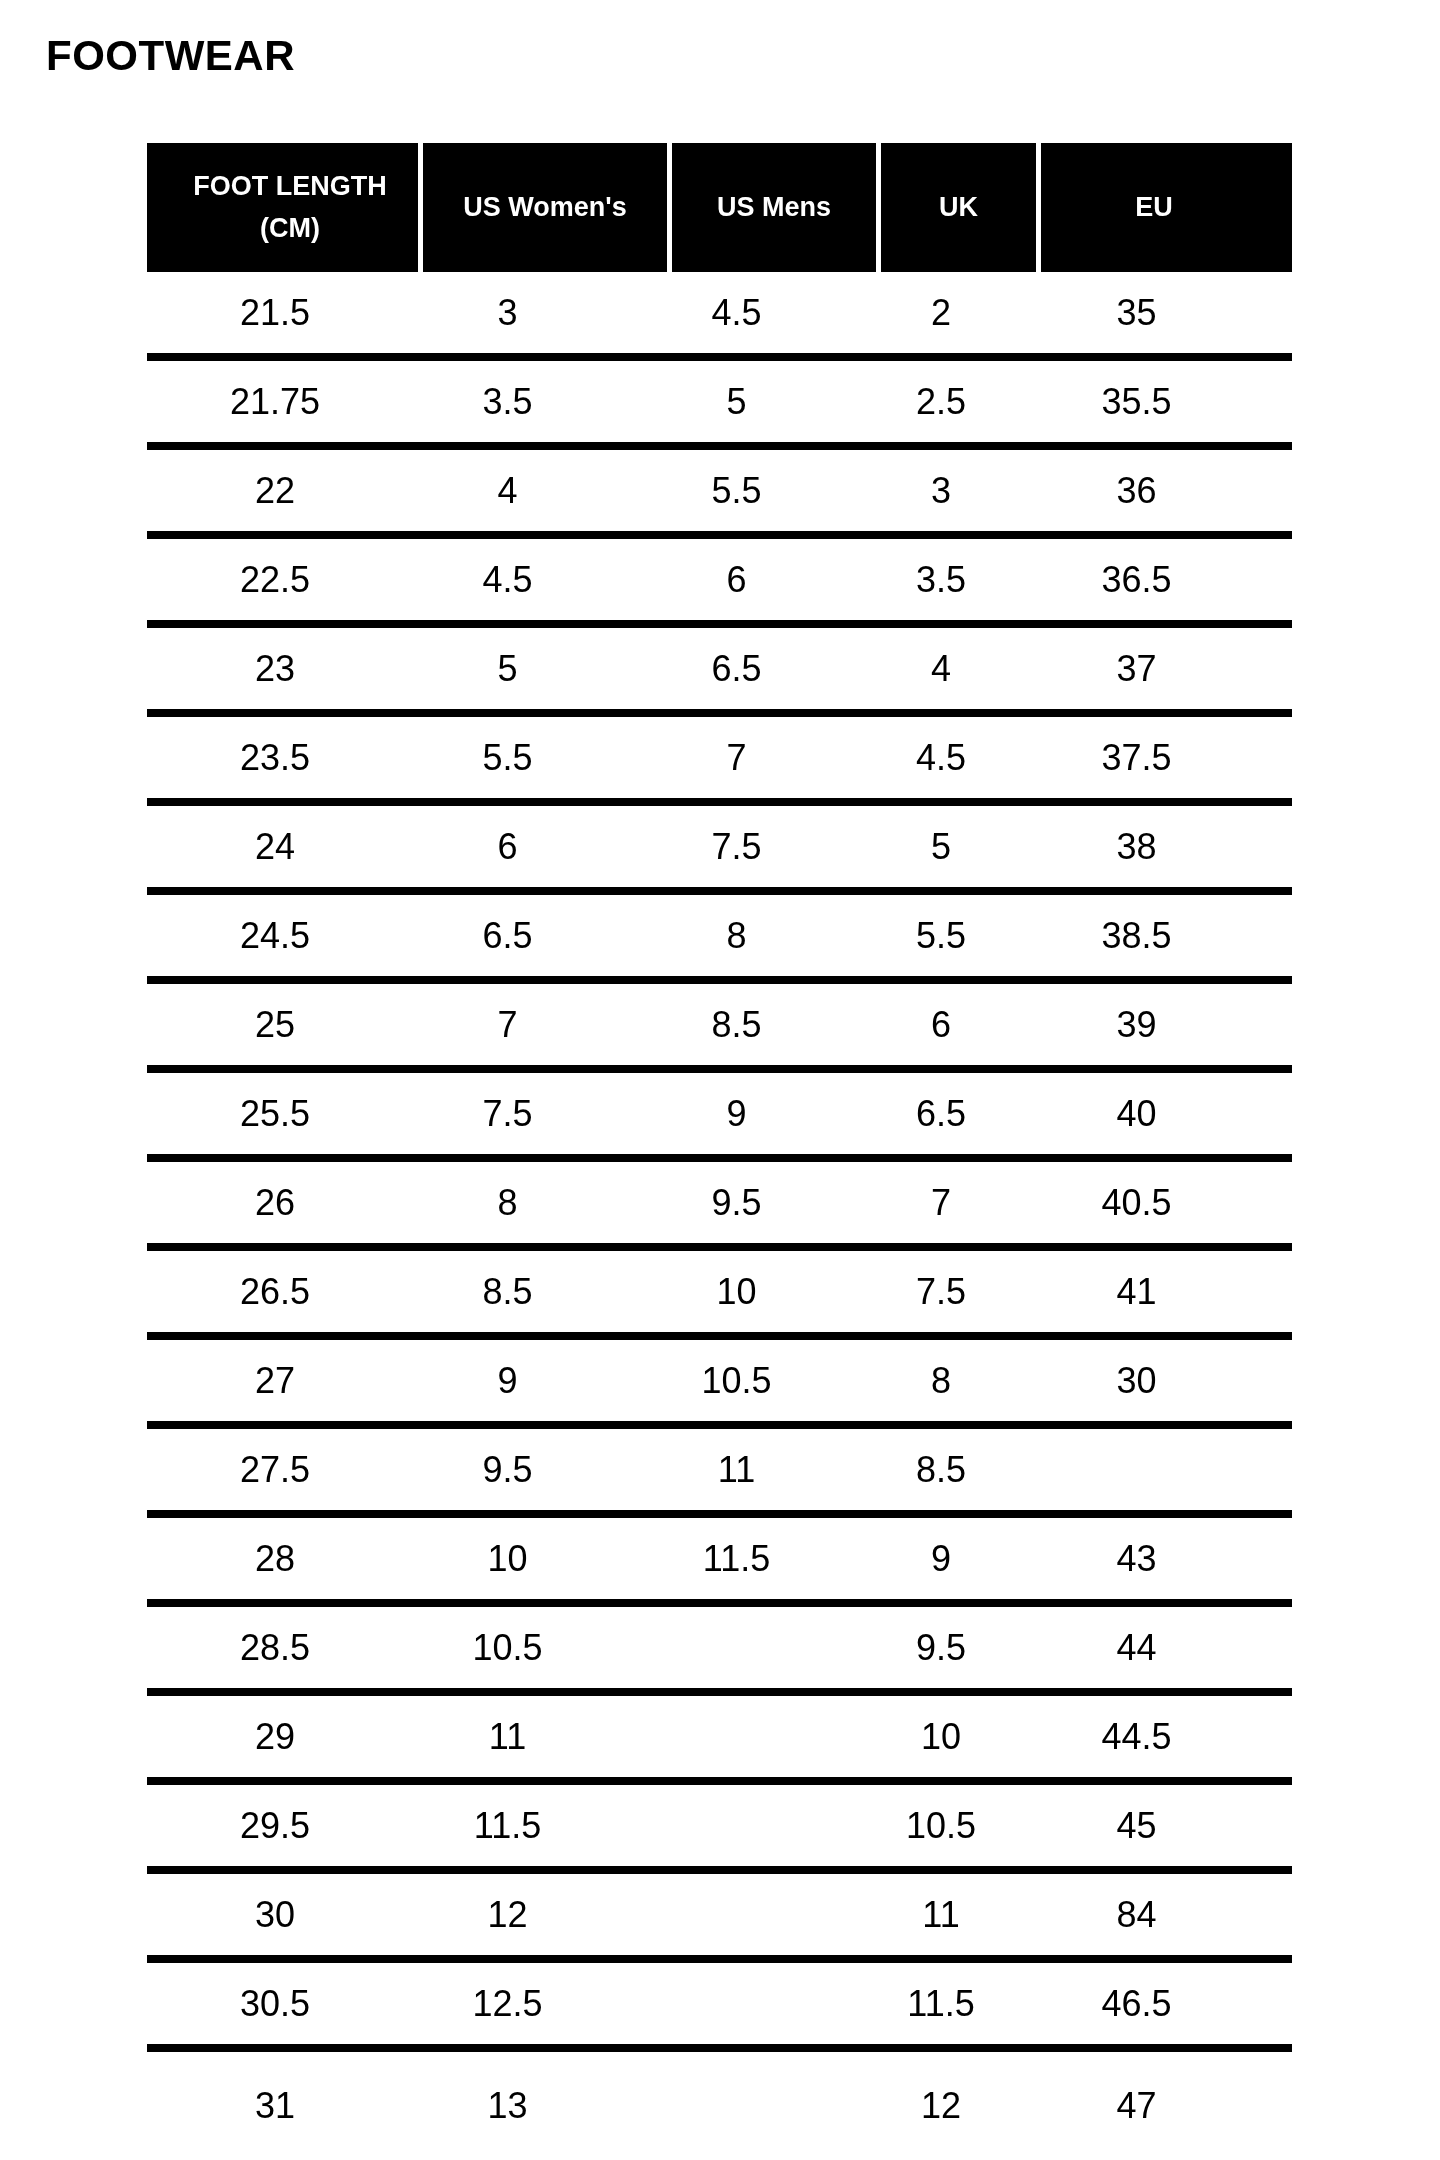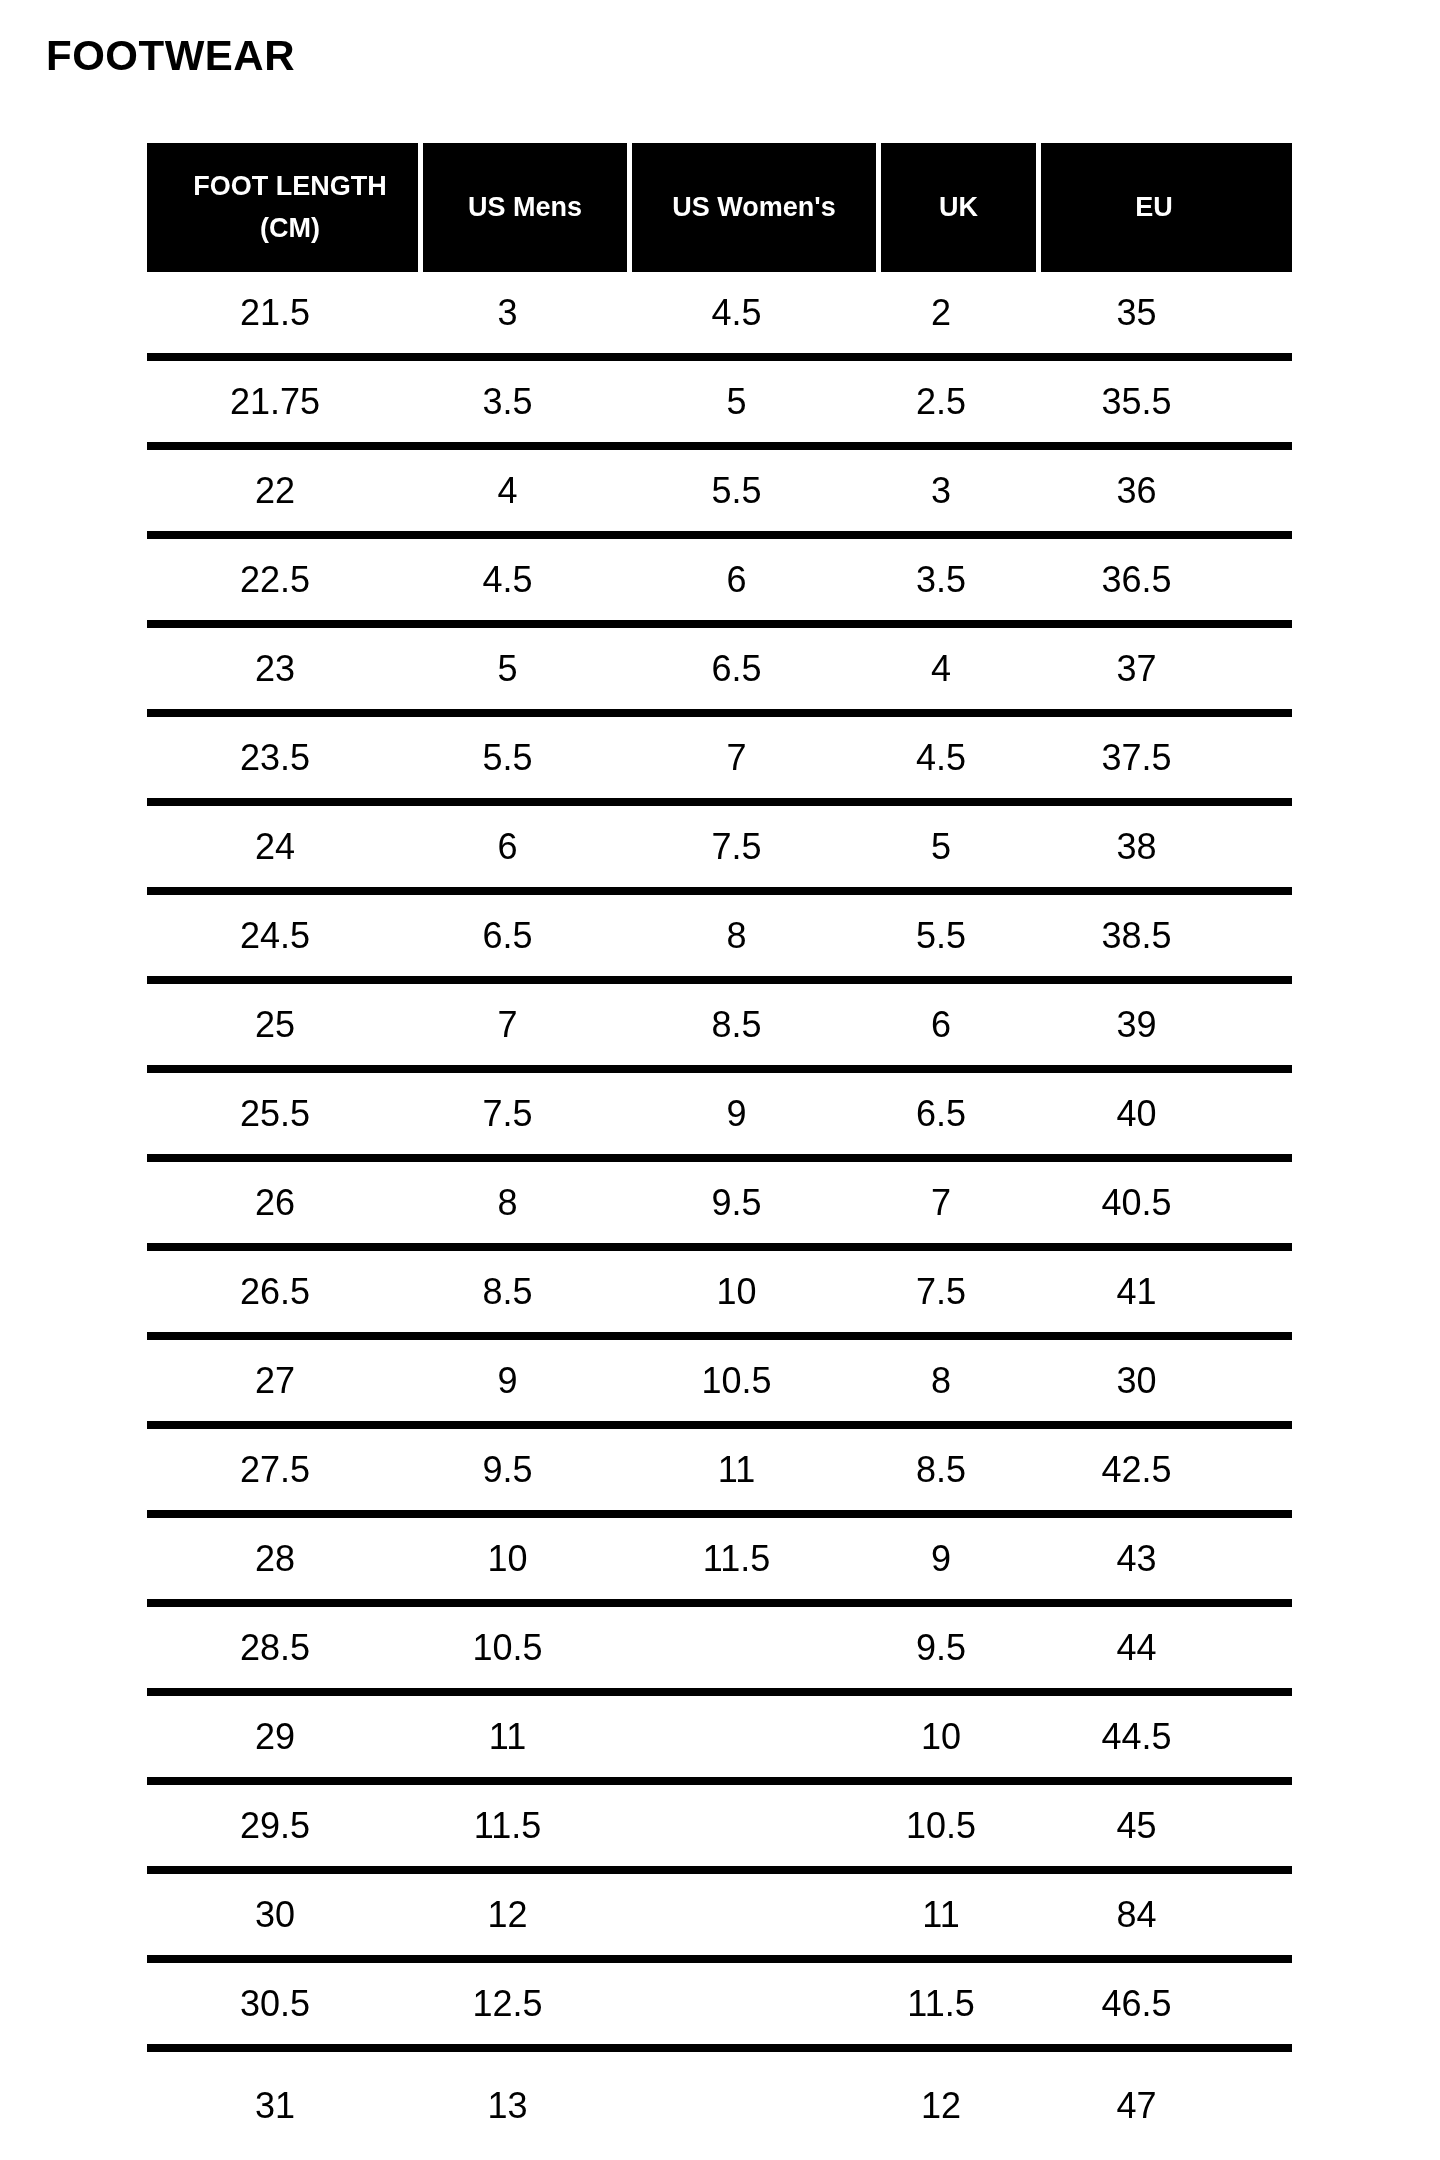--- a/index.html
+++ b/index.html
@@ -83,22 +83,22 @@
 </style>
 </head>
 <body>
 
 <h1 class="page-title">FOOTWEAR</h1>
 
 <div class="size-table">
   <div class="thead">
       <div class="th c0">FOOT LENGTH
 (CM)</div>
+      <div class="th c2">US Women's</div>
       <div class="th c1">US Mens</div>
-      <div class="th c2">US Women's</div>
       <div class="th c3">UK</div>
       <div class="th c4">EU</div>
     </div>
   <div class="tbody">
       <div class="tr">
         <div class="td c0">21.5</div>
         <div class="td c1">3</div>
         <div class="td c2">4.5</div>
         <div class="td c3">2</div>
         <div class="td c4">35</div>
@@ -185,21 +185,20 @@
         <div class="td c1">9</div>
         <div class="td c2">10.5</div>
         <div class="td c3">8</div>
         <div class="td c4">30</div>
       </div>
       <div class="tr">
         <div class="td c0">27.5</div>
         <div class="td c1">9.5</div>
         <div class="td c2">11</div>
         <div class="td c3">8.5</div>
-        <div class="td c4">42.5</div>
       </div>
       <div class="tr">
         <div class="td c0">28</div>
         <div class="td c1">10</div>
         <div class="td c2">11.5</div>
         <div class="td c3">9</div>
         <div class="td c4">43</div>
       </div>
       <div class="tr">
         <div class="td c0">28.5</div>

